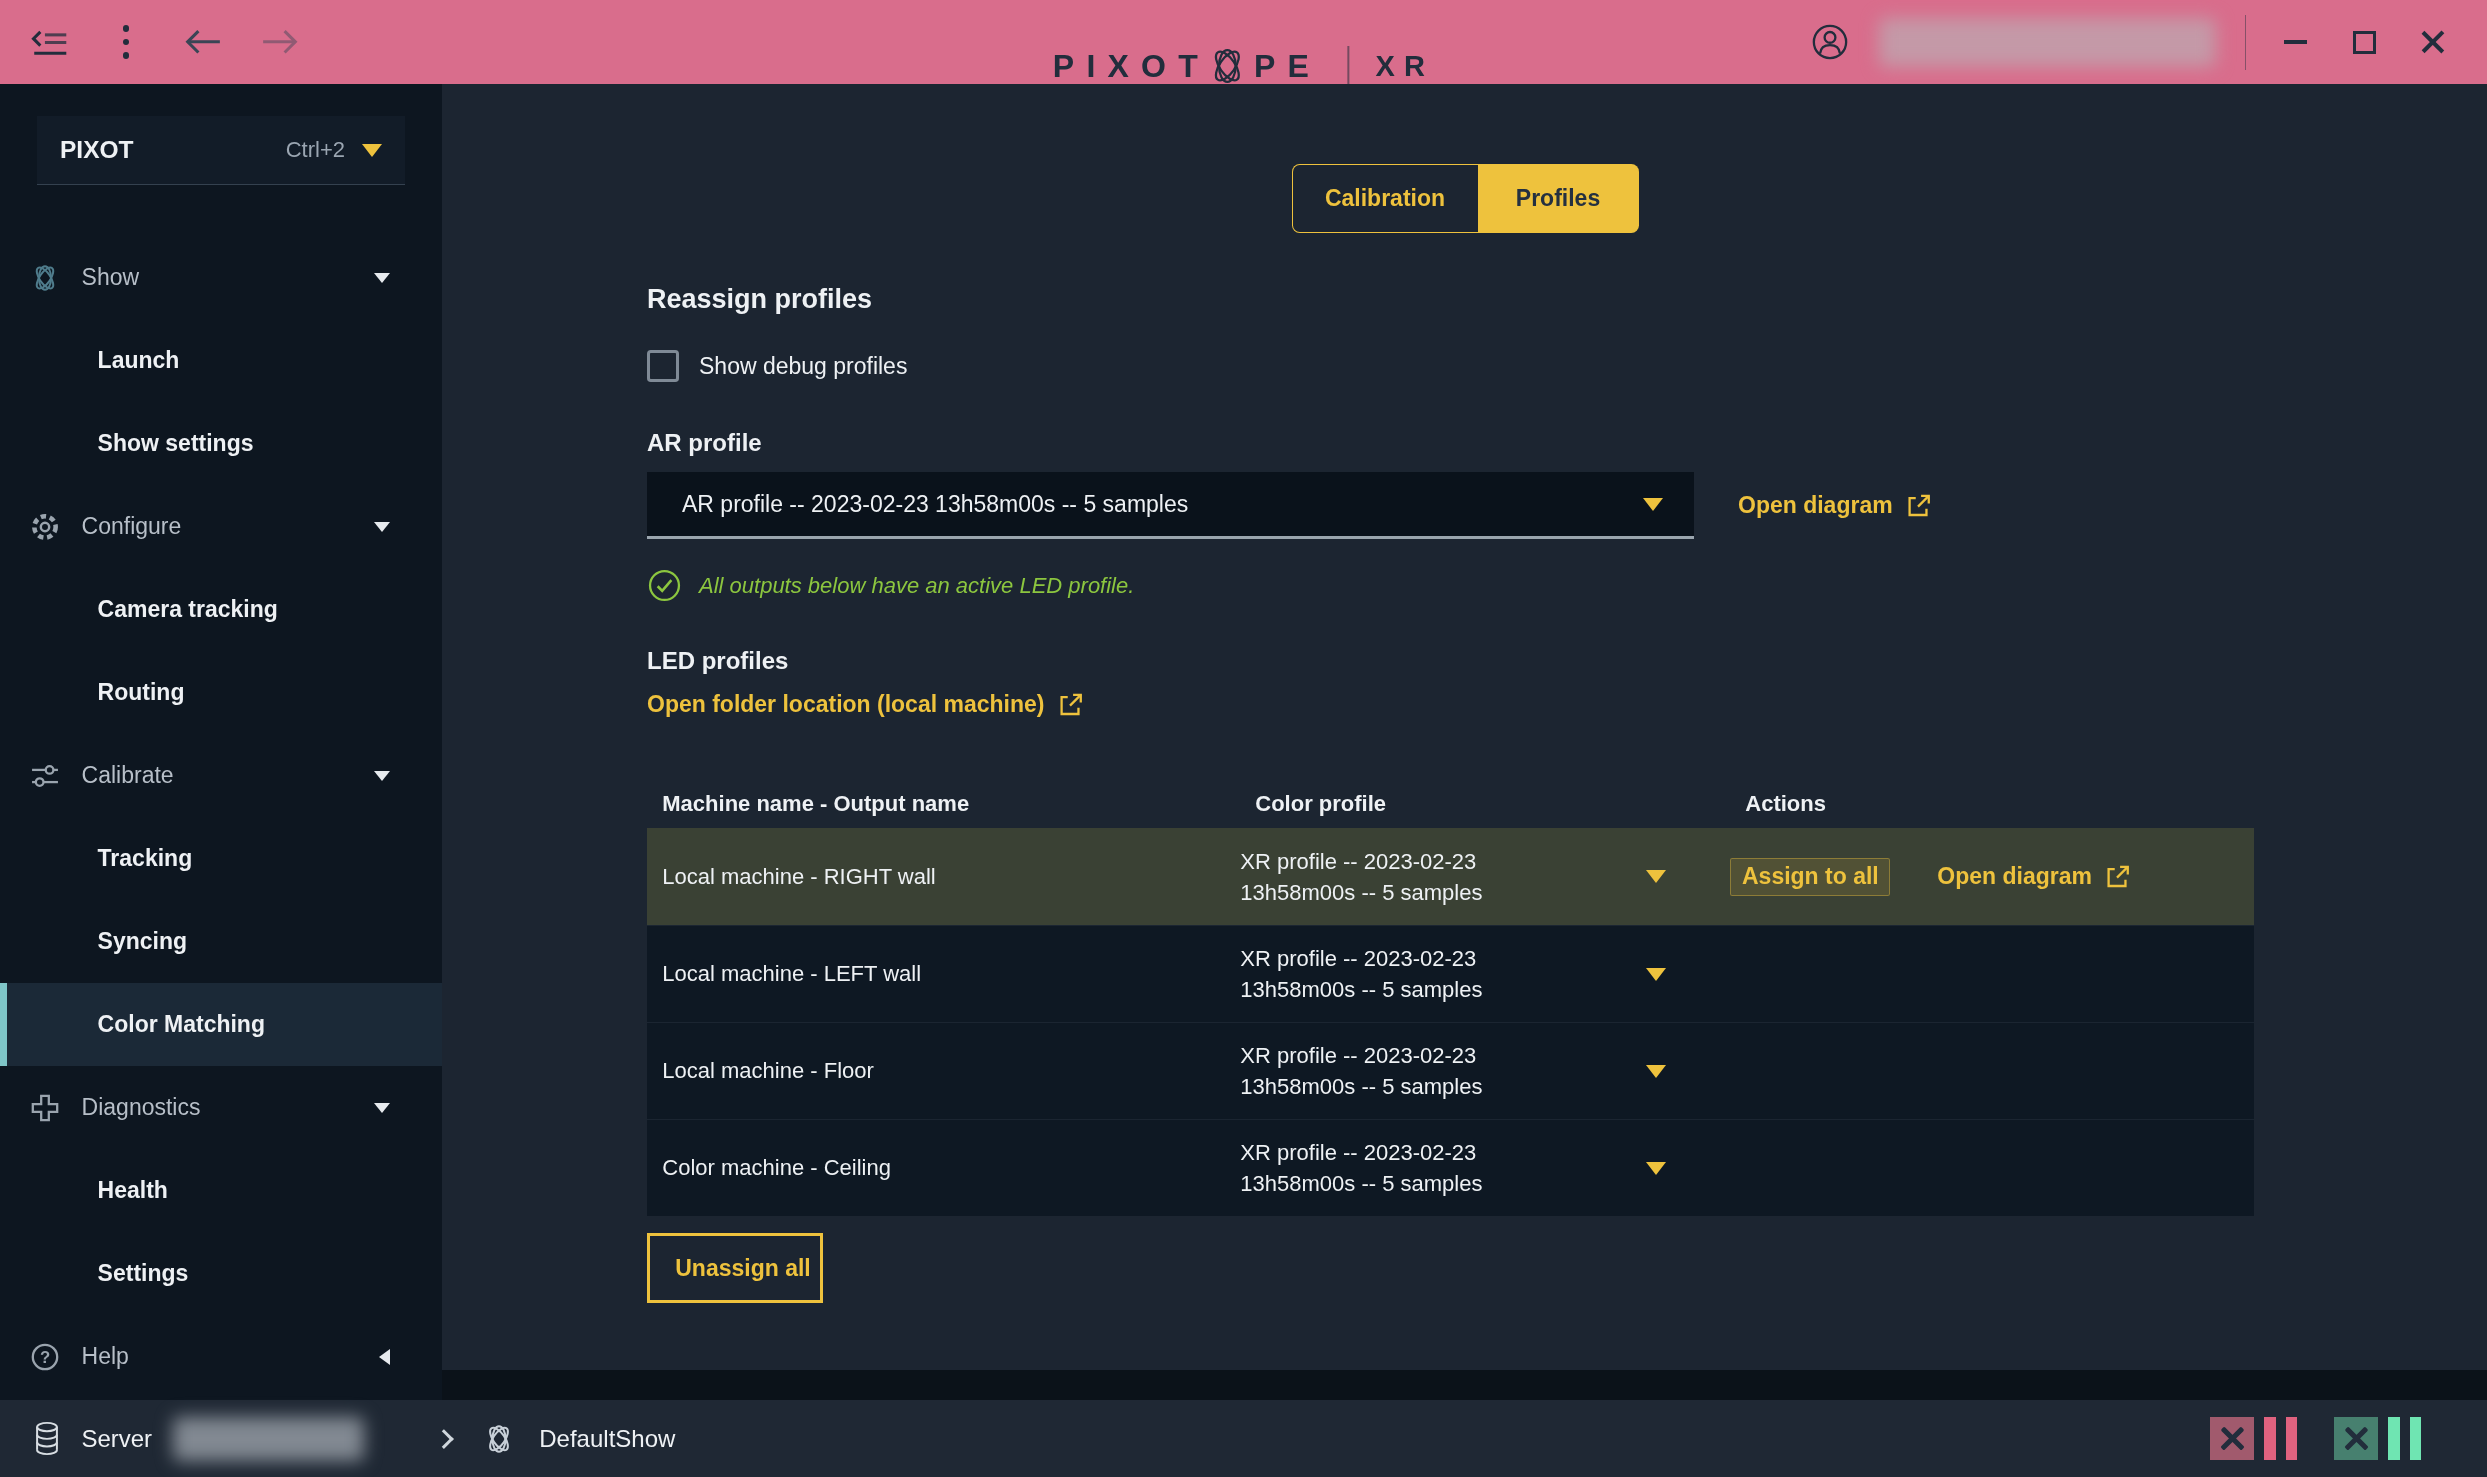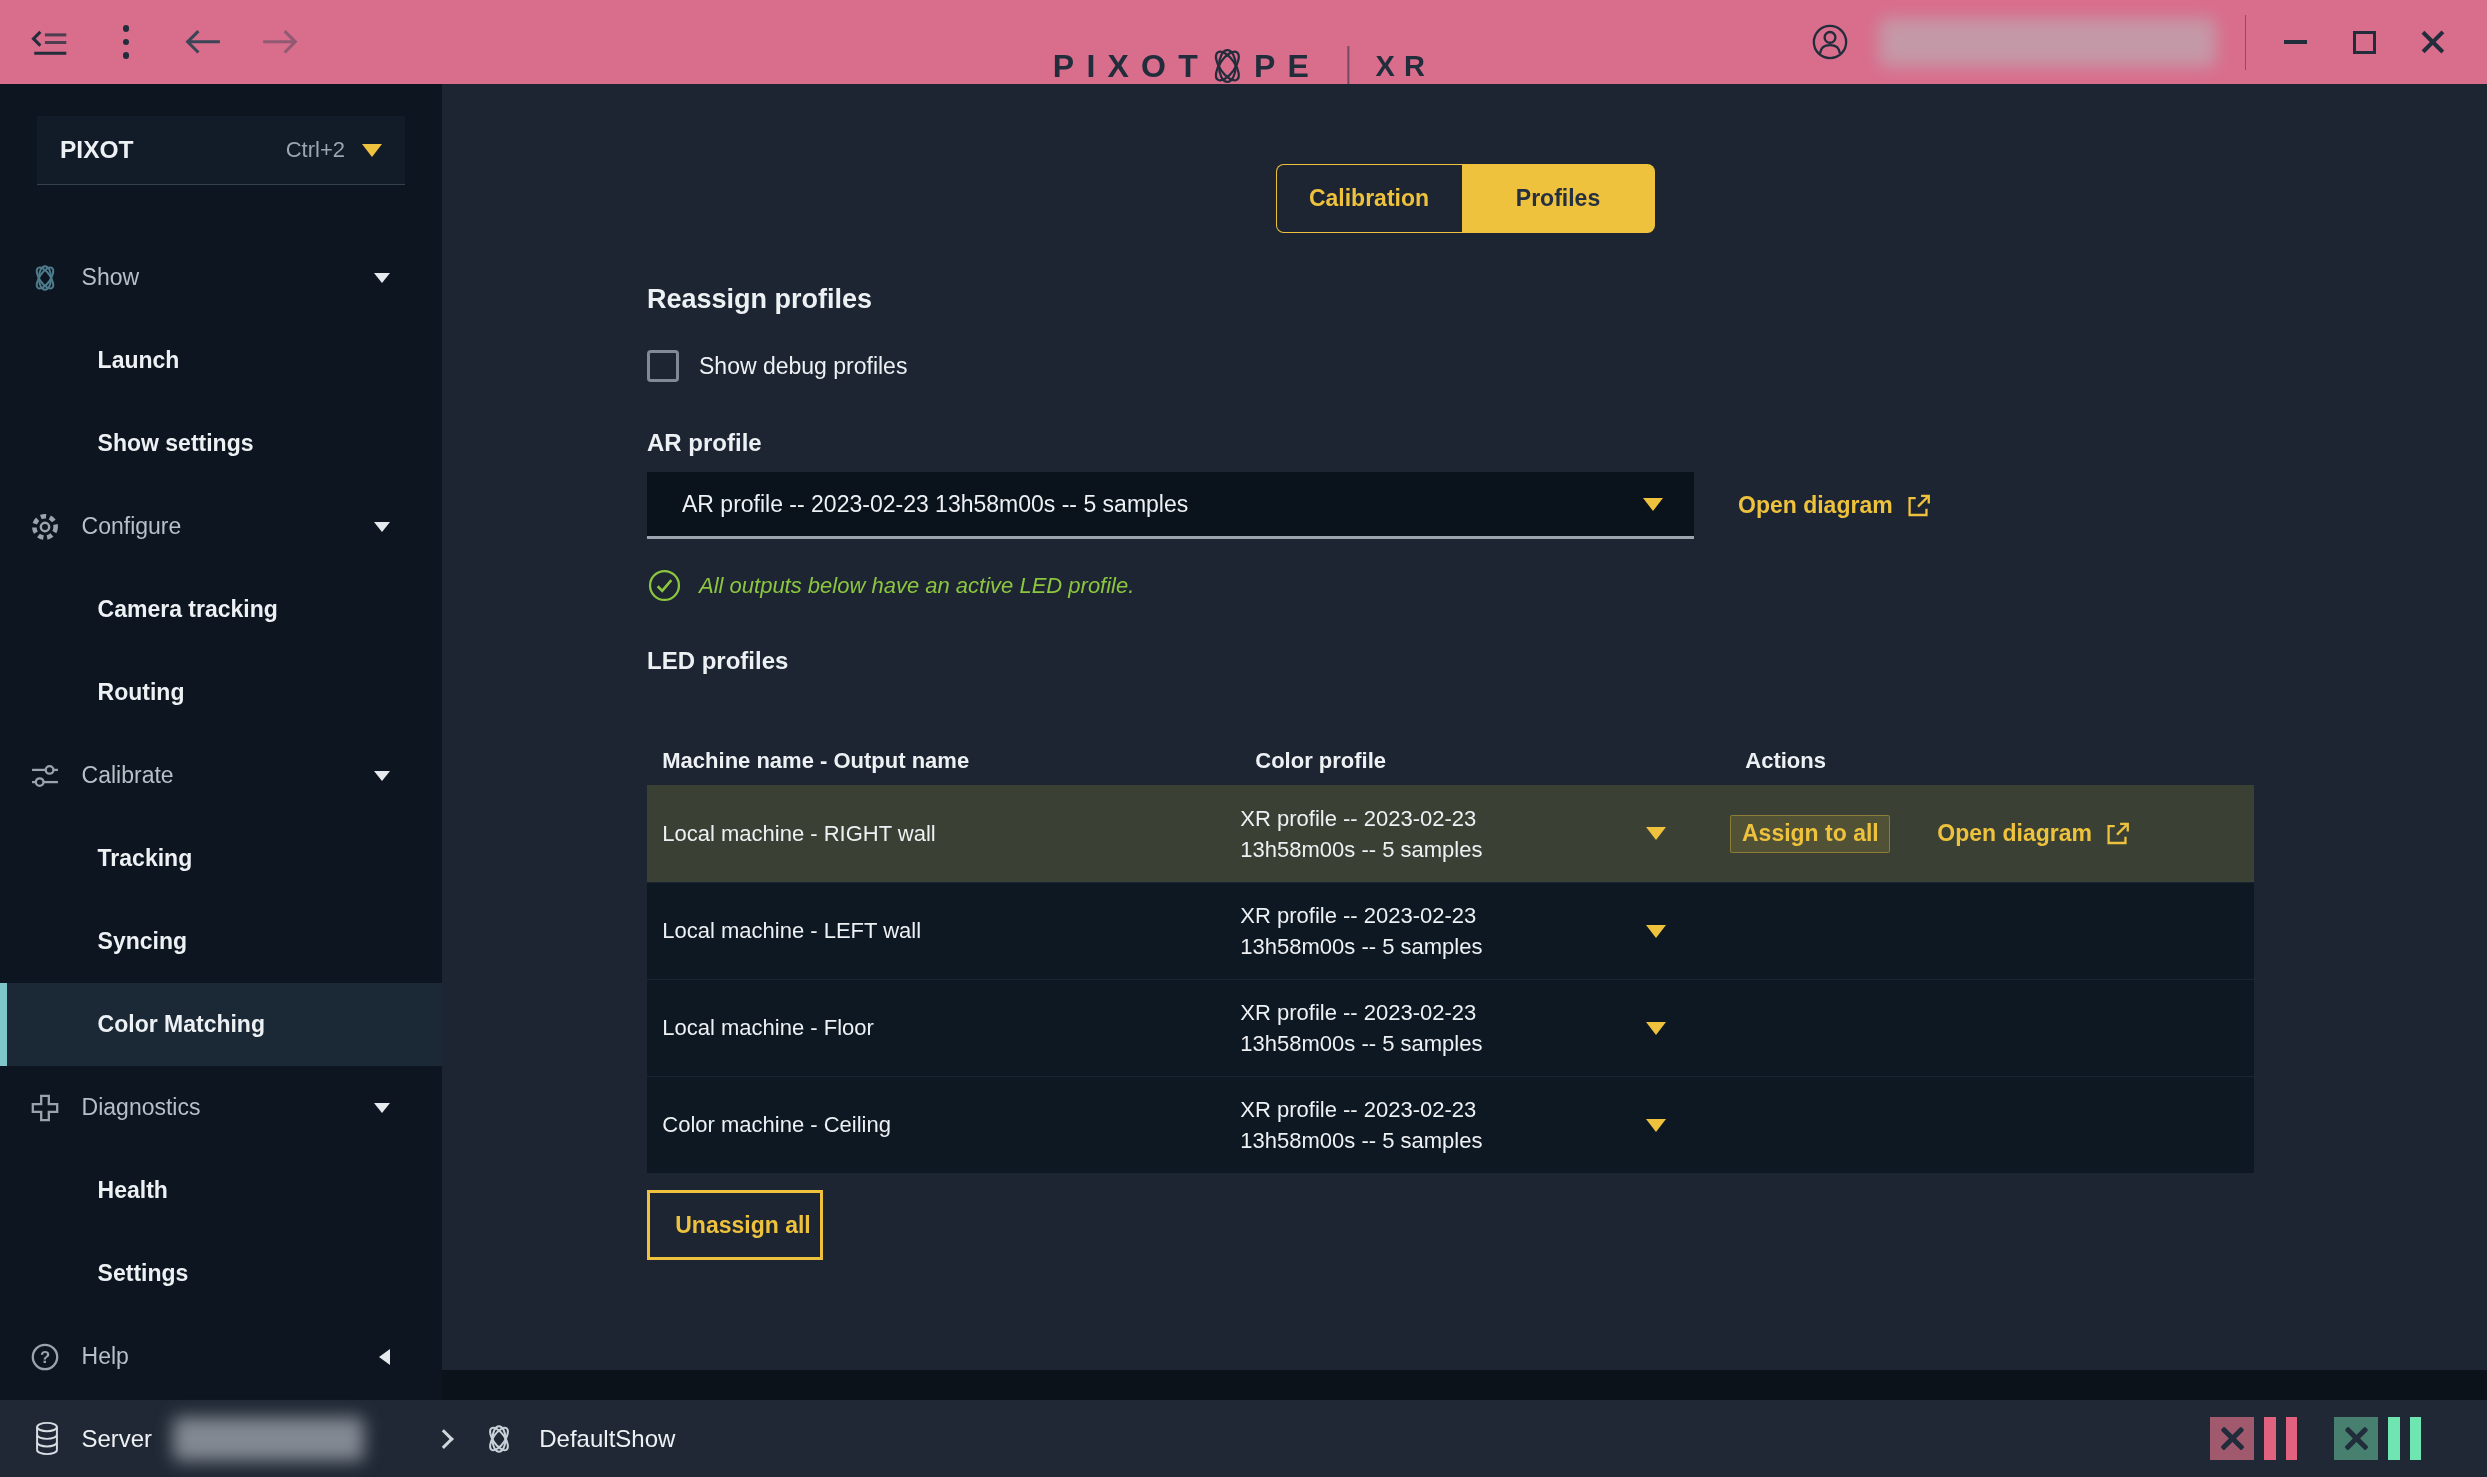--- a/index.html
+++ b/index.html
@@ -121,21 +121,21 @@
   .tabs{display:flex;justify-content:center;margin-top:80px;}
   .tab{
     height:69px;display:flex;align-items:center;justify-content:center;
     font-size:23px;font-weight:700;cursor:pointer;
   }
   .tab.calibration{
     width:186px;background:transparent;color:var(--yellow);
     border:1.5px solid var(--yellow);border-right:none;border-radius:7.7px 0 0 7.7px;
   }
   .tab.profiles{
-    width:193px;background:var(--yellow);color:#243040;border-radius:0 7.7px 7.7px 0;
+    width:161px;background:var(--yellow);color:#243040;border-radius:0 7.7px 7.7px 0;
   }
   .content{padding:0 233px 0 205px;}
   .h1{margin-top:51px;font-size:27px;font-weight:700;color:var(--white);}
   .checkbox-row{margin-top:35px;display:flex;align-items:center;gap:20px;}
   .checkbox{width:32px;height:32px;border:3.1px solid #7f8a96;border-radius:3.8px;background:transparent;cursor:pointer;}
   .checkbox-label{font-size:23px;color:var(--white);}
   .field-label{margin-top:47px;font-size:24px;font-weight:700;color:var(--white);}
   .select-row{margin-top:15.3px;display:flex;align-items:center;}
   .select{
     width:1047px;height:67px;background:var(--select-bg);
@@ -394,20 +394,32 @@
         <svg width="35" height="35" viewBox="0 0 46 46">
           <circle cx="23" cy="23" r="19" fill="none" stroke="#8cc63f" stroke-width="3"></circle>
           <path d="M14 24 l6 6 l12 -14" fill="none" stroke="#8cc63f" stroke-width="3.4"></path>
         </svg>
       </span>
       <span class="status-text">All outputs below have an active LED profile.</span>
     </div>
 
     <div class="h2">LED profiles</div>
 
+    <div class="folder-row">
+      <div class="link" style="display:inline-flex;">
+        <span>Open folder location (local machine)</span>
+        <span>
+          <svg width="27.6" height="27.6" viewBox="0 0 36 36" fill="none" stroke="#eec23d" stroke-width="3">
+            <path d="M14 8 H6 V30 H28 V22"></path>
+            <path d="M17 19 L31 5"></path>
+            <path d="M21 5 H31 V15"></path>
+          </svg>
+        </span>
+      </div>
+    </div>
 
     <div class="table">
       <div class="thead">
         <span>Machine name - Output name</span>
         <span>Color profile</span>
         <span>Actions</span>
       </div>
       <div class="tbody">
 
         <div class="trow highlight">

